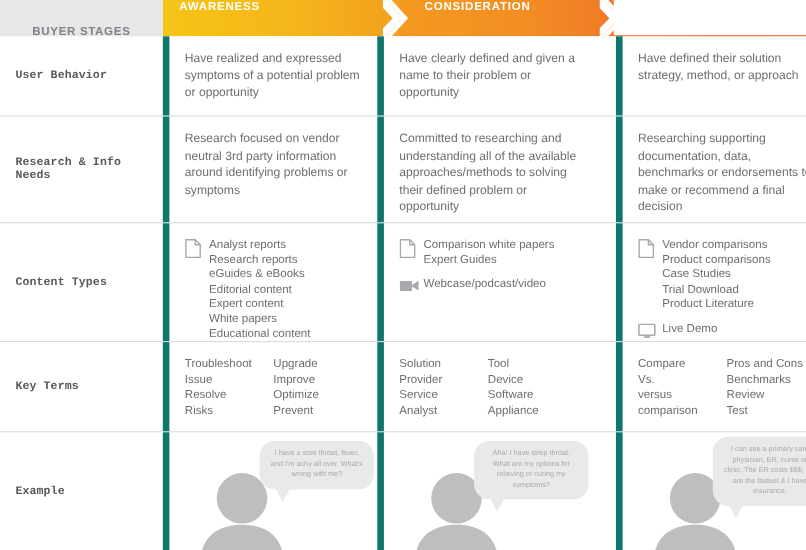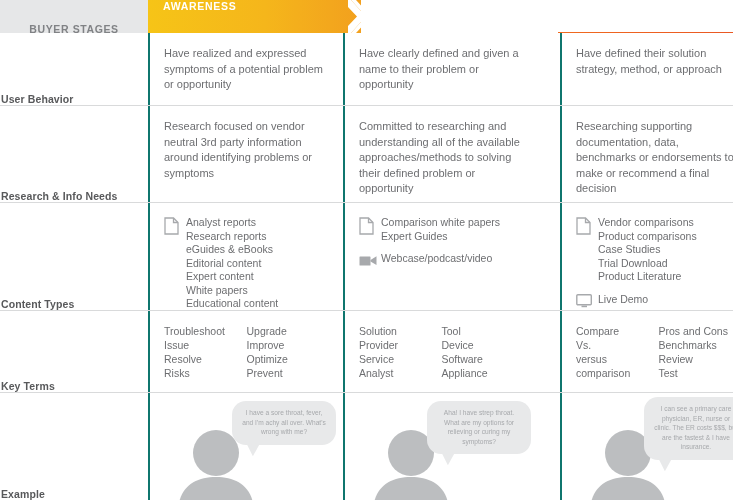--- a/index.html
+++ b/index.html
@@ -84,36 +84,37 @@
     box-sizing: border-box;
     border-top: 1px solid #d9dadb;
   }
   .row:first-child { border-top: none; }
 
   .label-cell {
     width: 148px;
     flex: 0 0 148px;
     box-sizing: border-box;
     display: flex;
-    align-items: flex-end;
-    padding-left: 1px;
+    align-items: center;
+    padding-left: 14px;
+    font-family: Liberation Mono, monospace;
   }
   .label-cell .txt {
     font-size: 10.5px;
     font-weight: bold;
     color: #58595b;
     letter-spacing: 0.1px;
   }
 
   .data-cell {
     width: 195px;
     flex: 0 0 195px;
     box-sizing: border-box;
     padding: 13px 14px 10px 14px;
-    border-left: 2px solid #0f766e;
+    border-left: 6px solid #0f766e;
     position: relative;
   }
   .data-cell.last { width: 195px; flex: 0 0 195px; margin-left: 22px; }
 
   .para {
     font-size: 11px;
     line-height: 15.5px;
     color: #6d6e71;
   }
 
@@ -205,20 +206,23 @@
   <div class="header-row">
     <div class="header-label-cell">
       <span class="txt">BUYER STAGES</span>
     </div>
     <div class="header-stages">
 
       <div class="stage-band" style="left:0px; width:213px; background:linear-gradient(90deg,#f6c417 0%,#f5b61b 55%,#f2a01e 100%);">
         <span class="stage-text" style="left:15px;">AWARENESS</span>
       </div>
 
+      <div class="stage-band" style="left:213px; width:197px; background:linear-gradient(90deg,#f49a20 0%,#f28d23 60%,#f07a27 100%);">
+        <span class="stage-text" style="left:25px;">CONSIDERATION</span>
+      </div>
 
       <div class="stage-band" style="left:410px; width:175px; background:linear-gradient(90deg,#f06a1f 0%,#ed5f21 60%,#e95824 100%);margin-top:32px;">
         <span class="stage-text" style="left:26px;">DECISION</span>
       </div>
 
       <svg class="chev" style="left:200px;" viewBox="0 0 24 33" preserveAspectRatio="none">
         <polygon points="0,0 3,0 18,16.5 3,33 0,33 0,26 9,16.5 0,7" fill="#ffffff"></polygon>
         <polygon points="3,0 8,0 23,16.5 8,33 3,33 18,16.5" fill="#ffffff"></polygon>
       </svg>
       <svg class="chev" style="left:397px;" viewBox="0 0 24 33" preserveAspectRatio="none">

